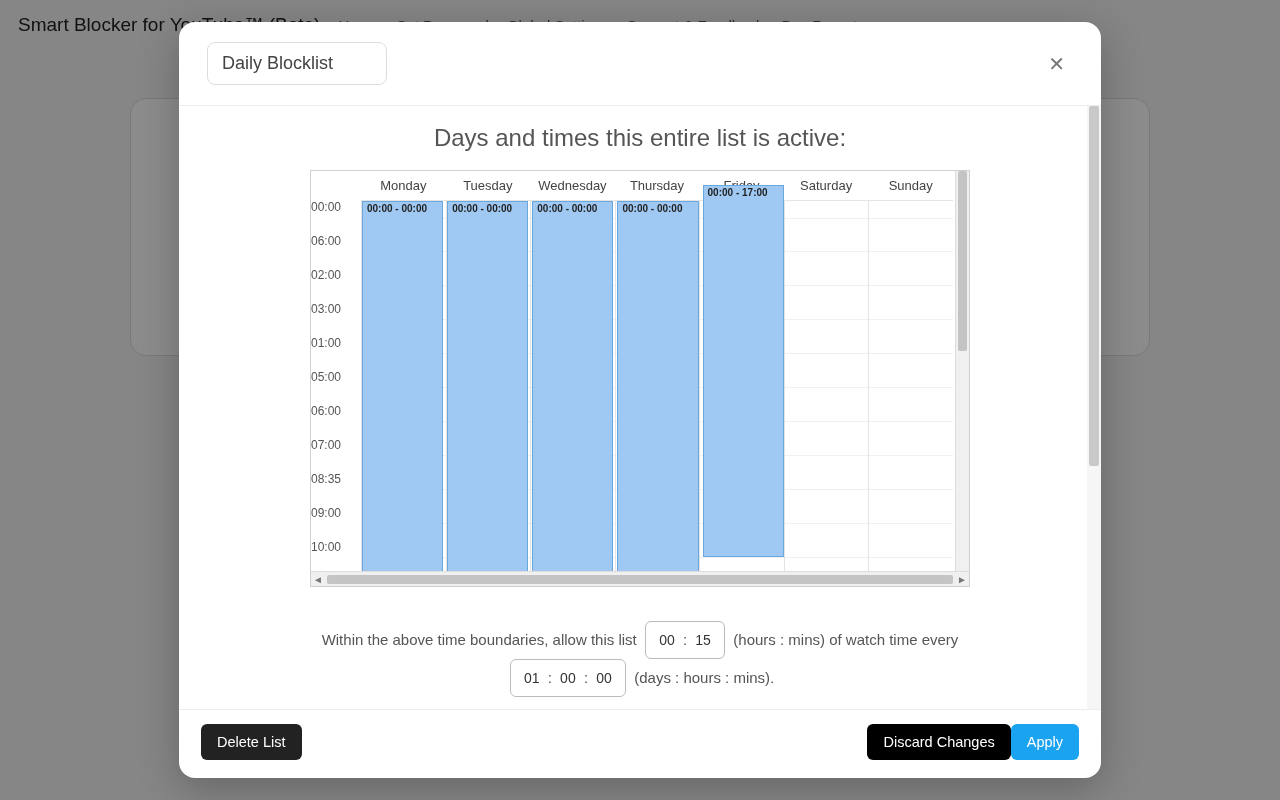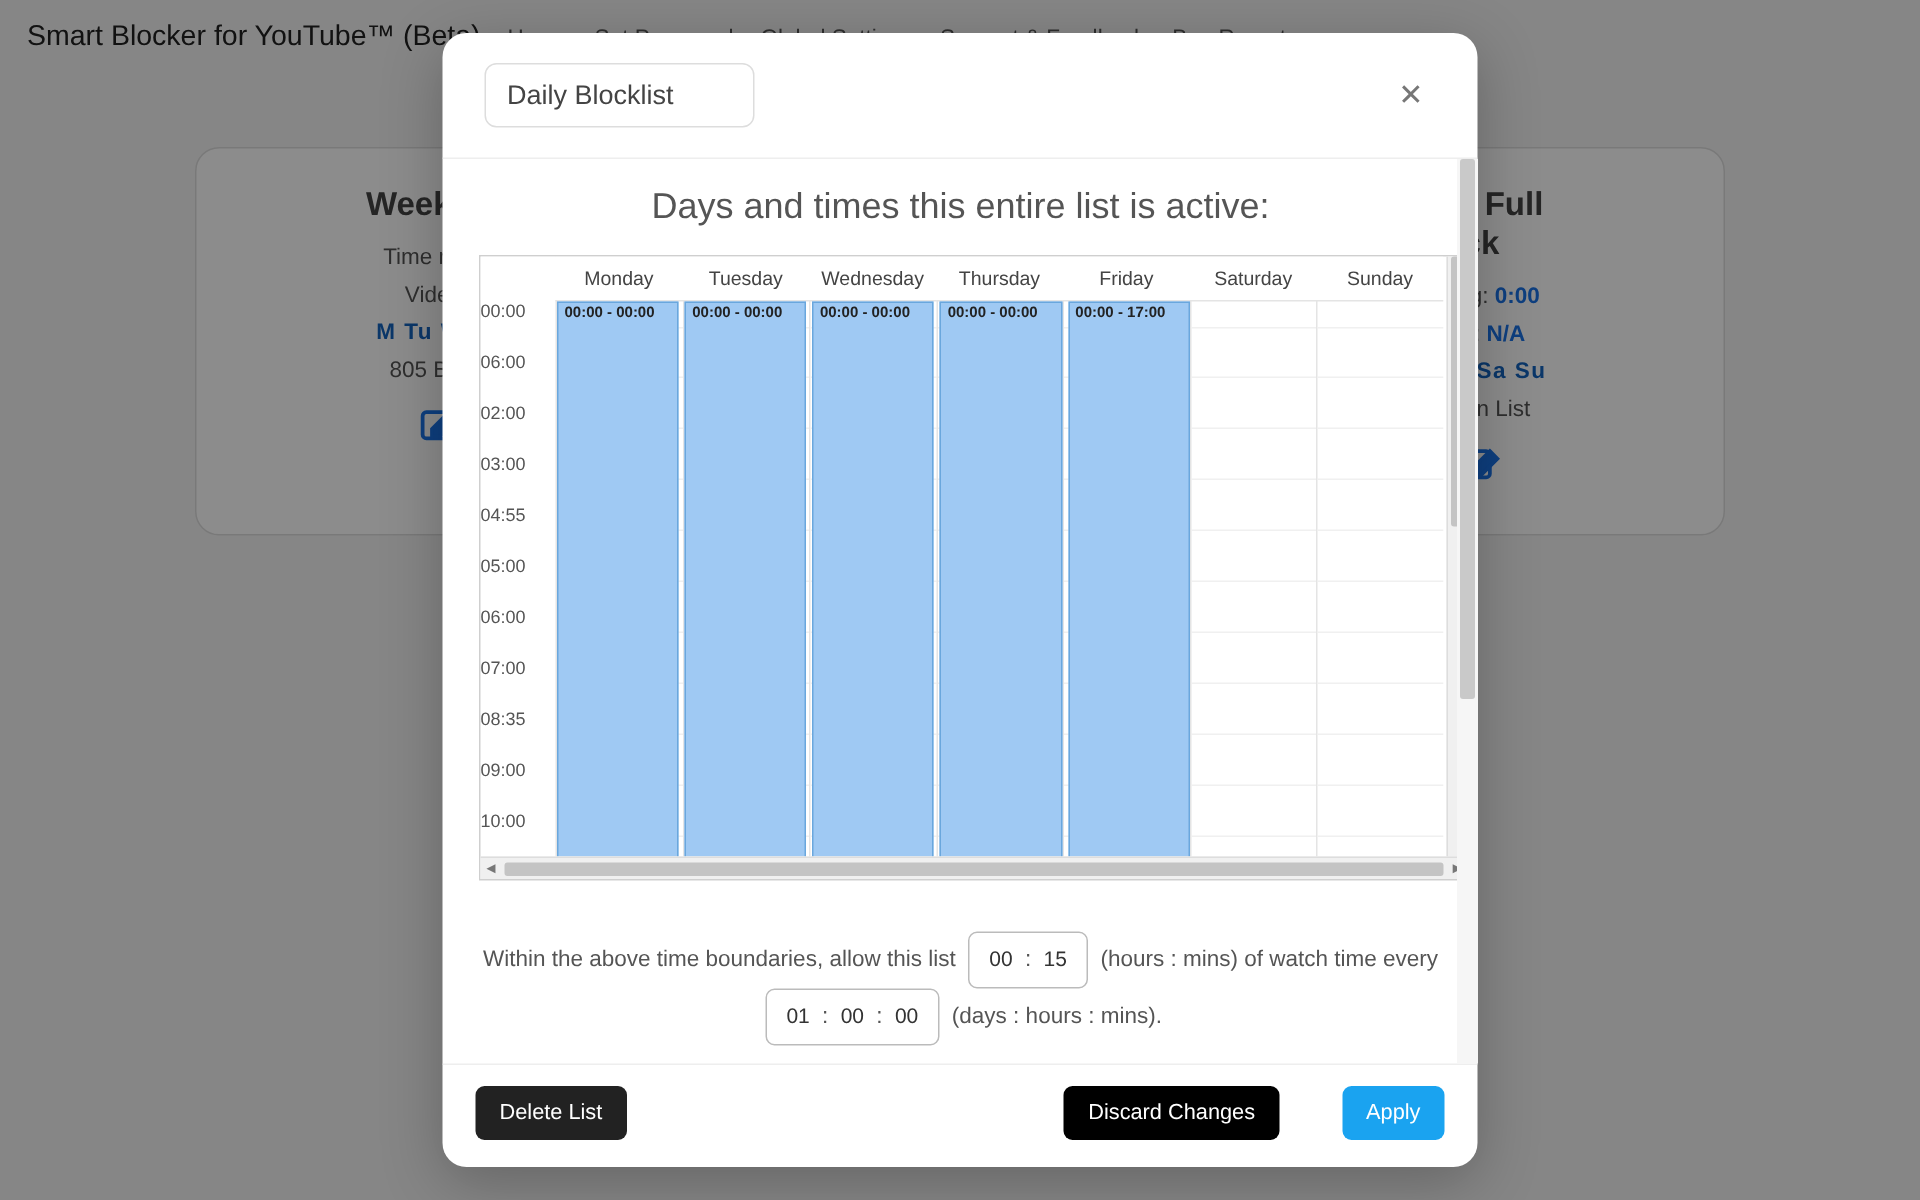--- a/index.html
+++ b/index.html
@@ -37,21 +37,21 @@
   .card .line { font-size: 15px; margin-bottom: 8px; color:#555; }
   .card .days { color: #1565c0; font-weight: 700; letter-spacing: 1px; font-size:15px; }
   .card .accent { color:#1a73e8; font-weight:700; }
   .card .editicon { margin-top: 8px; display:inline-block; }
   .editicon svg { width: 30px; height: 30px; }
 
   
   .modal {
     position: absolute;
     top: 22px; left: 50%; transform: translateX(-50%);
-    width: 690px;
+    width: 922px;
     max-height: 756px;
     background: #fff;
     border-radius: 16px;
     box-shadow: 0 10px 40px rgba(0,0,0,0.25);
     display: flex; flex-direction: column;
     overflow: hidden;
   }
   .modal-header {
     display:flex; justify-content:space-between; align-items:center;
     padding: 20px 28px 12px 28px;
@@ -178,21 +178,21 @@
     border-top:1px solid #eee;
     padding: 14px 22px 18px 22px;
     display:flex; align-items:center; 
   }
   .btn {
     border:none; border-radius:6px; padding: 10px 16px;
     font-size: 14.5px; cursor:pointer;
   }
   .btn-dark { background:#222; color:#fff; }
   .btn-grey { background:#000000; color:#fff; }
-  .btn-blue { background:#1aa3f0; color:#fff;margin-left:42px; }
+  .btn-blue { background:#1aa3f0; color:#fff; }
   .footer-spacer { flex:1; }
 </style>
 </head>
 <body>
 
 <div class="backdrop">
   <div class="topbar">
     <span class="brand">Smart Blocker for YouTube™ (Beta)</span>
     <span class="navlink">Home</span>
     <span class="navlink">Set Password</span>
@@ -288,21 +288,21 @@
             <div class="day-cell"></div>
             <div class="day-cell"></div>
             <div class="time-label">03:00</div>
             <div class="day-cell"></div>
             <div class="day-cell"></div>
             <div class="day-cell"></div>
             <div class="day-cell"></div>
             <div class="day-cell"></div>
             <div class="day-cell"></div>
             <div class="day-cell"></div>
-            <div class="time-label">04:55</div>
+            <div class="time-label">01:00</div>
             <div class="day-cell"></div>
             <div class="day-cell"></div>
             <div class="day-cell"></div>
             <div class="day-cell"></div>
             <div class="day-cell"></div>
             <div class="day-cell"></div>
             <div class="day-cell"></div>
             <div class="time-label">05:00</div>
             <div class="day-cell"></div>
             <div class="day-cell"></div>
@@ -349,21 +349,21 @@
             <div class="day-cell"></div>
             <div class="day-cell"></div>
             <div class="day-cell"></div>
             <div class="day-cell"></div>
             <div class="day-cell"></div>
           </div>
       <div class="block-range" style="top: 30px; left: 51px; width: 81.1429px; height: 372px;">00:00 - 00:00</div>
           <div class="block-range" style="top: 30px; left: 136.143px; width: 81.1429px; height: 372px;">00:00 - 00:00</div>
           <div class="block-range" style="top: 30px; left: 221.286px; width: 81.1429px; height: 372px;">00:00 - 00:00</div>
           <div class="block-range" style="top: 30px; left: 306.429px; width: 81.1429px; height: 372px;">00:00 - 00:00</div>
-          <div class="block-range" style="top: 30px; left: 391.571px; width: 81.1429px; height: 372px;">00:00 - 17:00</div>
+          <div class="block-range" style="top: 14px; left: 391.571px; width: 81.1429px; height: 372px;">00:00 - 17:00</div>
         </div>
       <div class="fake-vscroll">
           <div class="thumb"></div>
         </div>
       <div class="fake-hscroll">
         <span class="arrow">◄</span>
         <div class="htrack"></div>
         <span class="arrow">►</span>
       </div>
     </div>

